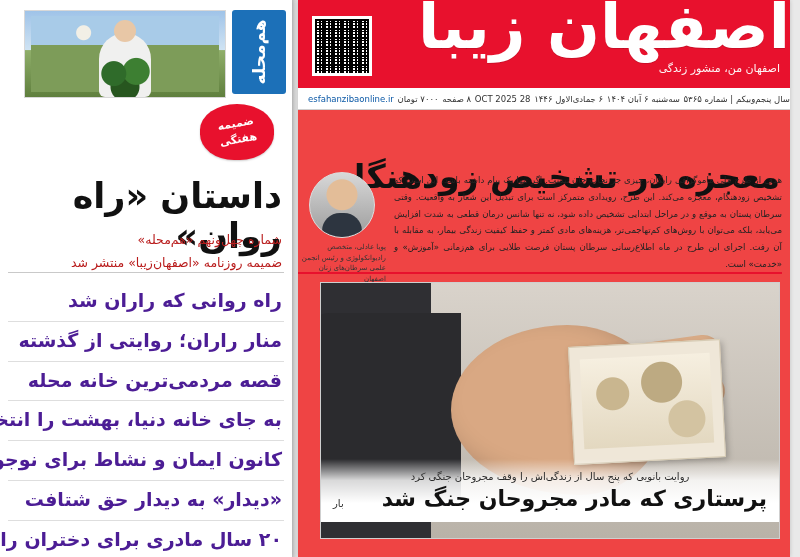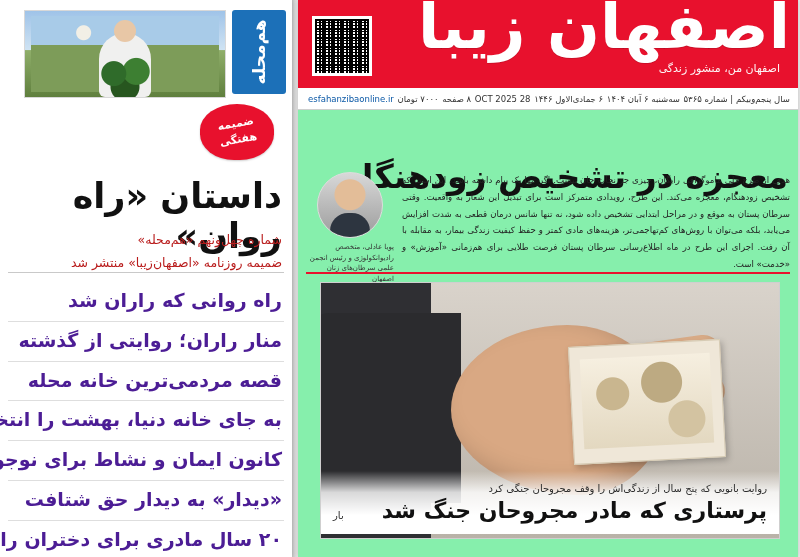--- a/index.html
+++ b/index.html
@@ -111,24 +111,23 @@
     line-height:1.25;
     white-space:nowrap;
   }
   .lp-head:last-child{border-bottom:none;}
 
   
   .right-panel{
     position:absolute;
     left:298px;top:0;
     width:492px;height:557px;
-    background:#86efac;
+    background:#ef4444;
     box-shadow:0 0 4px rgba(0,0,0,.18);
     overflow:hidden;
-    padding-left:8px;
   }
   .rp-masthead{
     position:absolute;left:0;top:0;width:502px;height:88px;
     background:#e8112d;
     color:#fff;
     overflow:hidden;
   }
   .rp-name{
     position:absolute;right:10px;top:-4px;
     font-size:62px;font-weight:bold;line-height:1;
@@ -239,23 +238,23 @@
   }
   .paper-obj:before{
     content:"";position:absolute;left:10px;top:12px;width:130px;height:90px;
     background:
       radial-gradient(circle at 24% 40%, #c9b68f 0 16px, transparent 17px),
       radial-gradient(circle at 62% 30%, #bdaa82 0 20px, transparent 21px),
       radial-gradient(circle at 80% 72%, #d3c3a1 0 18px, transparent 19px),
       linear-gradient(#f6efe0,#e3d8c0);
   }
   .photo-caption{
-    position:absolute;left:0;bottom:4px;width:458px;
+    position:absolute;left:0;bottom:16px;width:458px;
     padding:8px 12px 10px 12px;box-sizing:border-box;
-    direction:rtl;text-align:right;
+    direction:rtl;text-align:center;
     background:linear-gradient(rgba(255,255,255,0) 0, rgba(255,255,255,.82) 34%, #ffffff 70%);
   }
   .pc-title{
     font-size:22px;font-weight:bold;color:#111;line-height:1.25;
   }
   .pc-sub{
     font-size:10px;color:#2c2c2c;margin-top:2px;line-height:1.6;
   }
   .pc-row{display:flex;justify-content:space-between;align-items:flex-end;gap:8px;}
   .rp-side-red{

